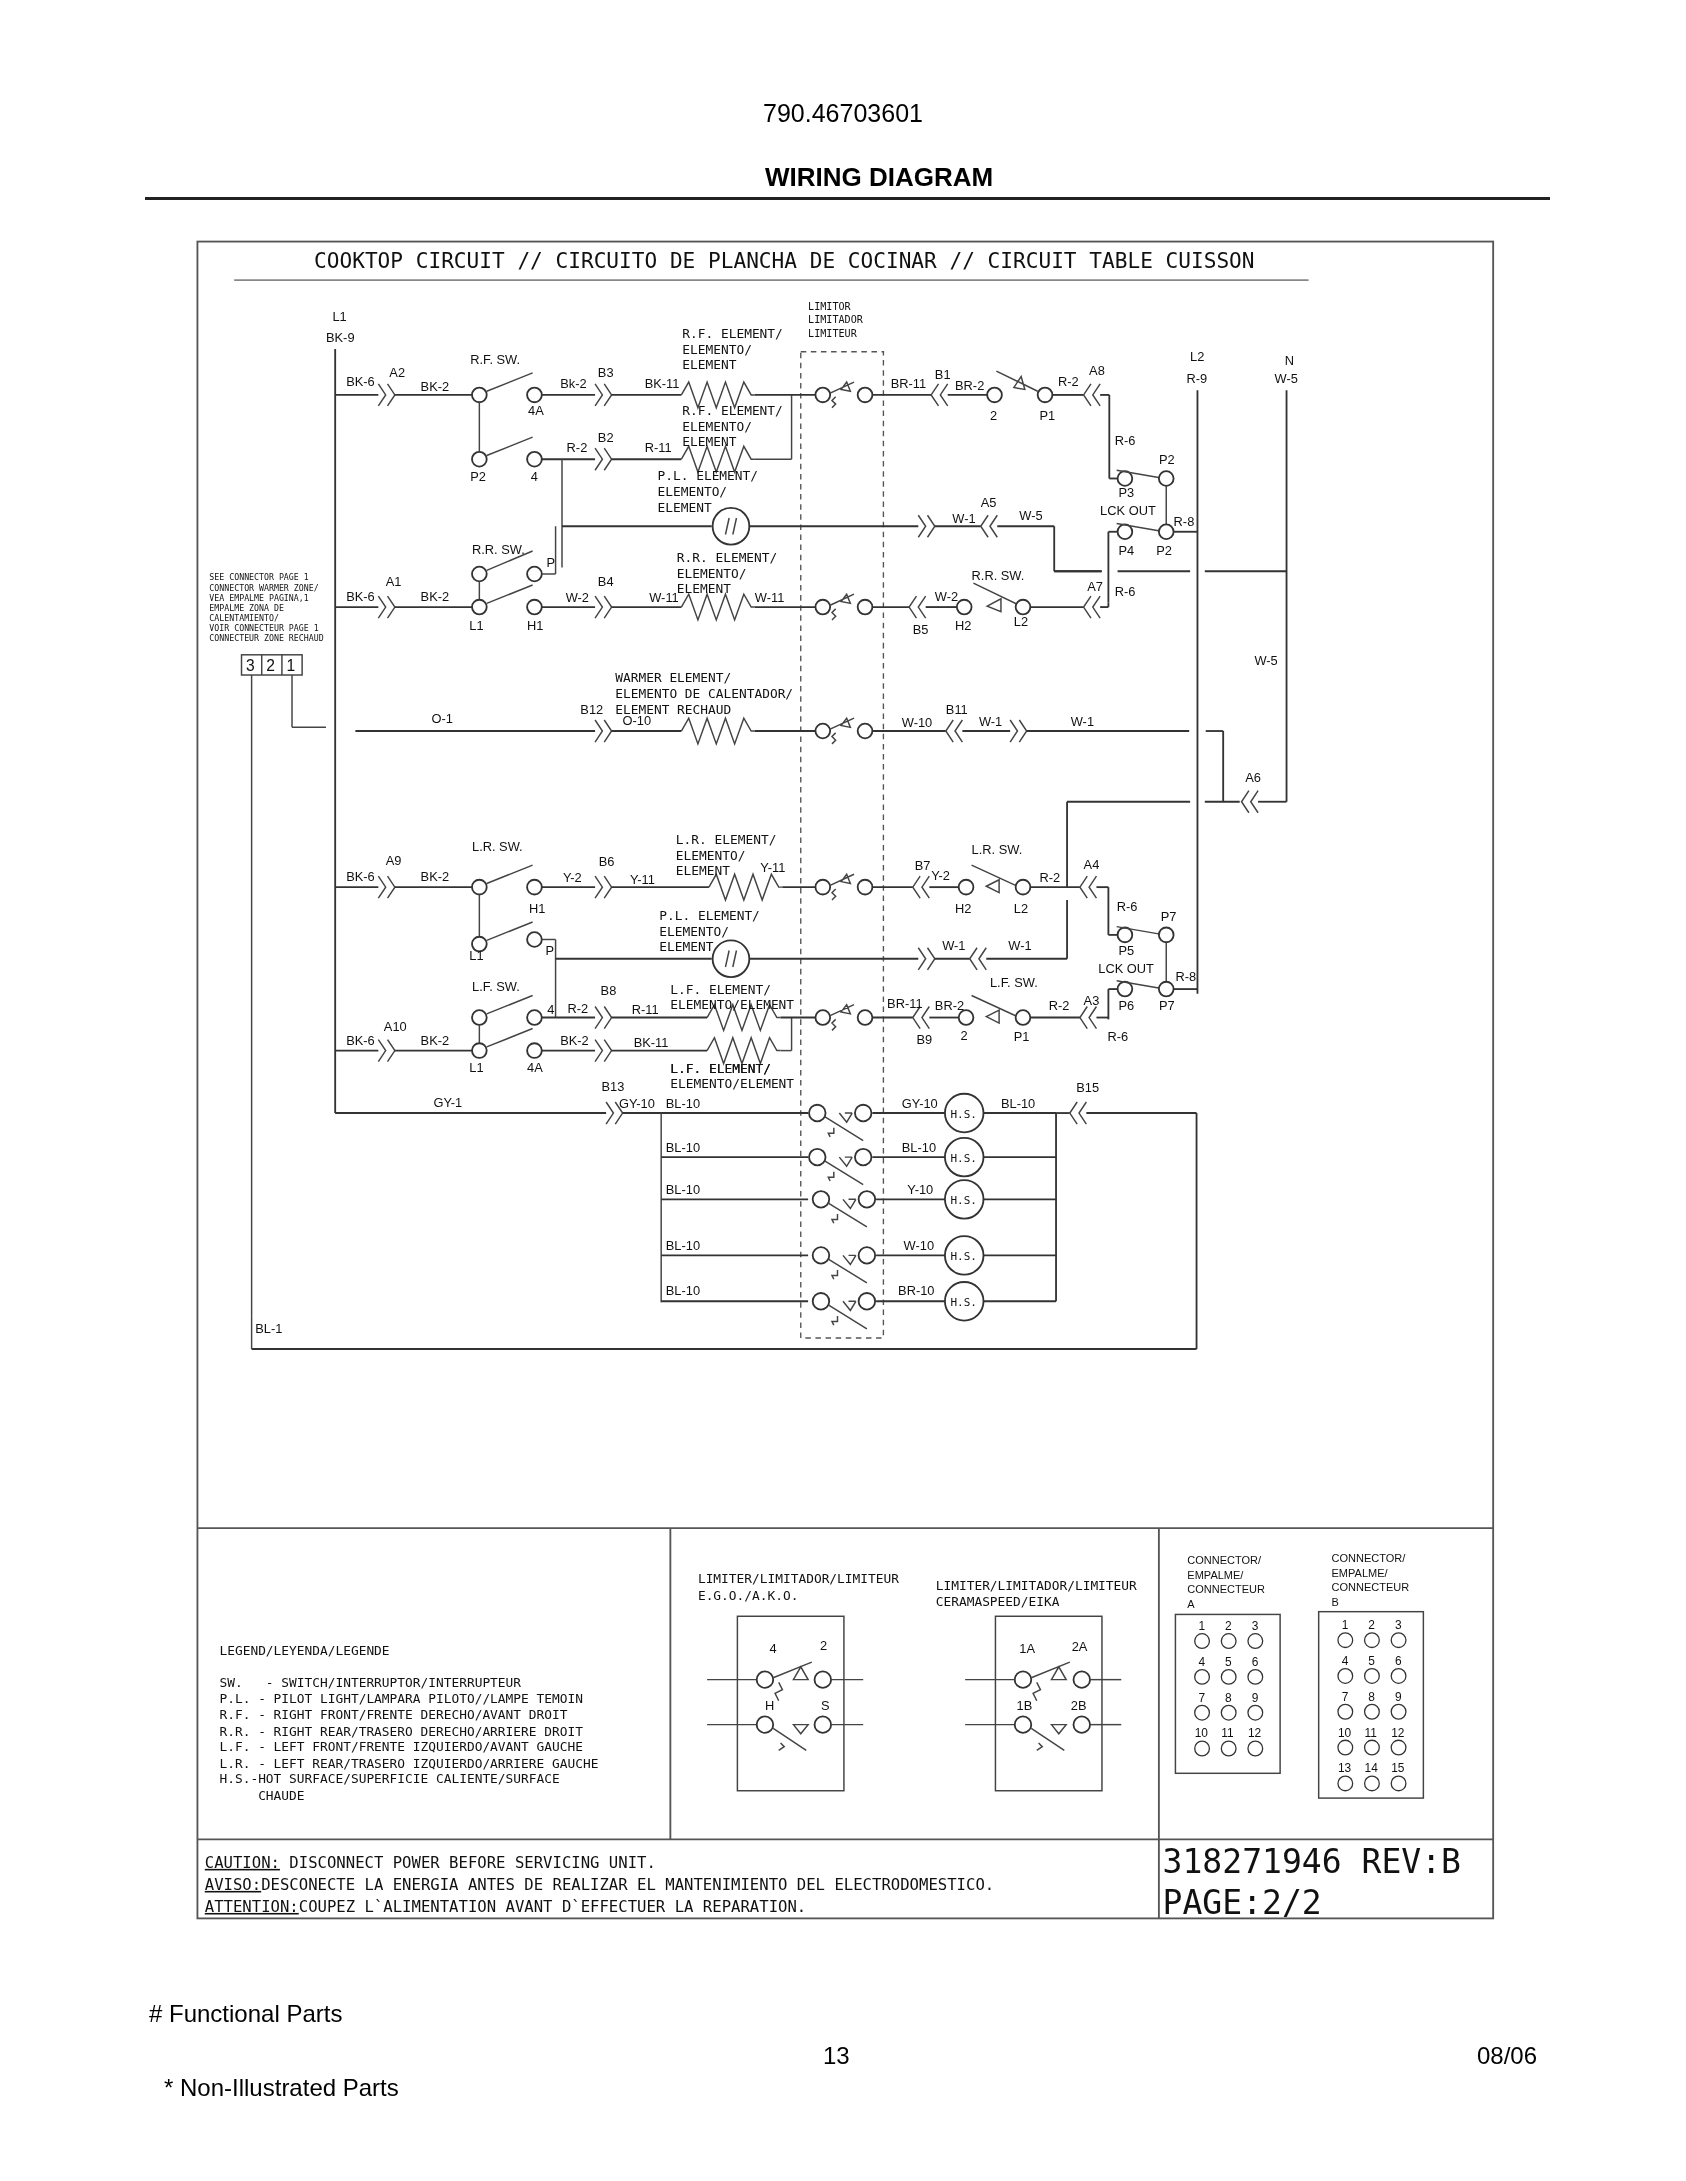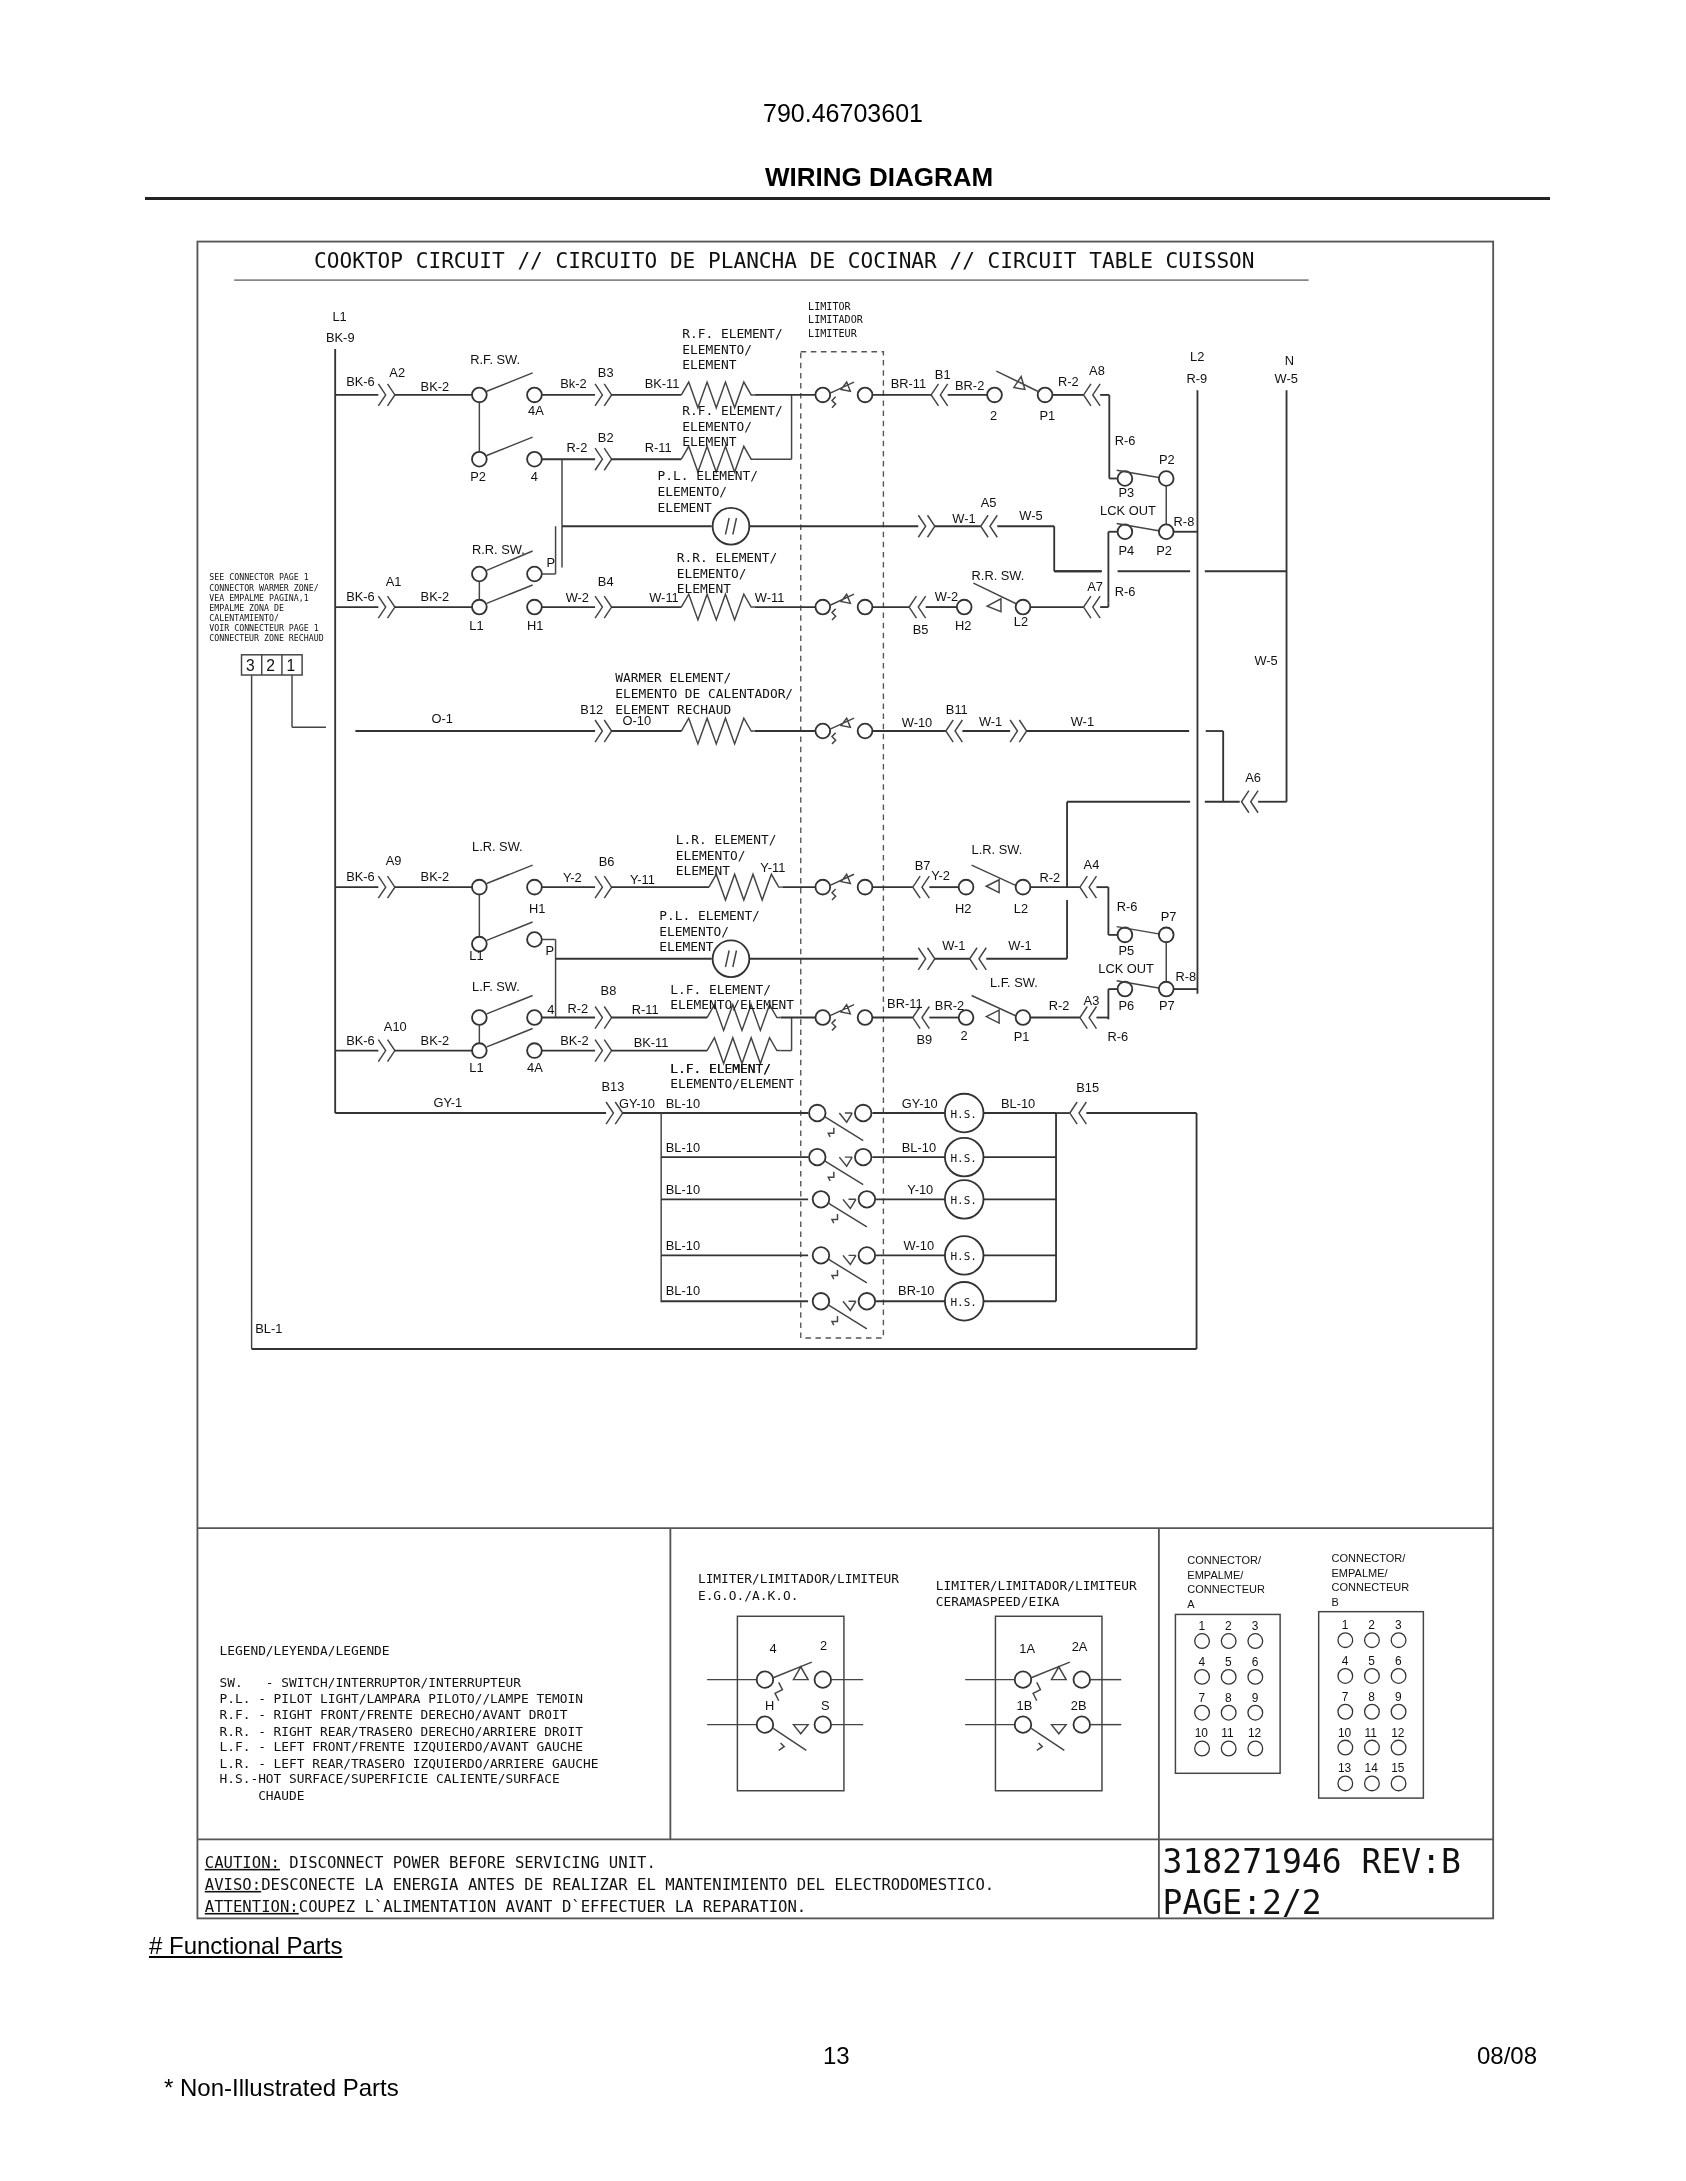--- a/index.html
+++ b/index.html
@@ -627,17 +627,17 @@
 
   <g>
     <text x="223" y="2034" class="tl" style="font-size:17px"><tspan text-decoration="underline">CAUTION:</tspan><tspan> DISCONNECT POWER BEFORE SERVICING UNIT.</tspan></text>
     <text x="223" y="2058" class="tl" style="font-size:17px"><tspan text-decoration="underline">AVISO:</tspan><tspan>DESCONECTE LA ENERGIA ANTES DE REALIZAR EL MANTENIMIENTO DEL ELECTRODOMESTICO.</tspan></text>
     <text x="223" y="2082" class="tl" style="font-size:17px"><tspan text-decoration="underline">ATTENTION:</tspan><tspan>COUPEZ L`ALIMENTATION AVANT D`EFFECTUER LA REPARATION.</tspan></text>
   </g>
   <text x="1266" y="2040" class="tb">318271946 REV:B</text>
   <text x="1266" y="2084" class="tb">PAGE:2/2</text>
 </svg>
 
-<div class="foot" style="left:149px;top:1932px;text-decoration:underline;"># Functional Parts</div>
+<div class="foot" style="left:149px;top:2000px;"># Functional Parts</div>
 <div class="foot" style="left:164px;top:2074px;">* Non-Illustrated Parts</div>
 <div class="foot" style="left:823px;top:2042px;">13</div>
-<div class="foot" style="left:1477px;top:2042px;">08/08</div>
+<div class="foot" style="left:1477px;top:2042px;">08/06</div>
 
 
 </body></html>

